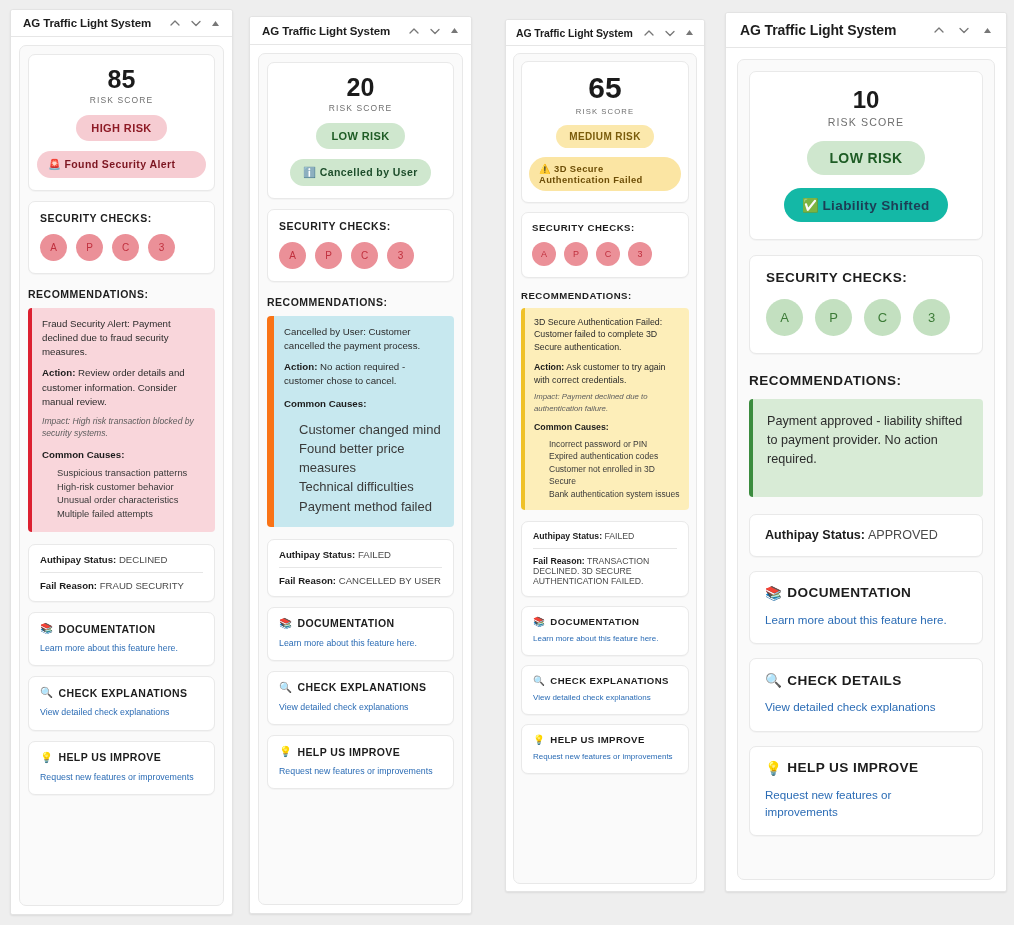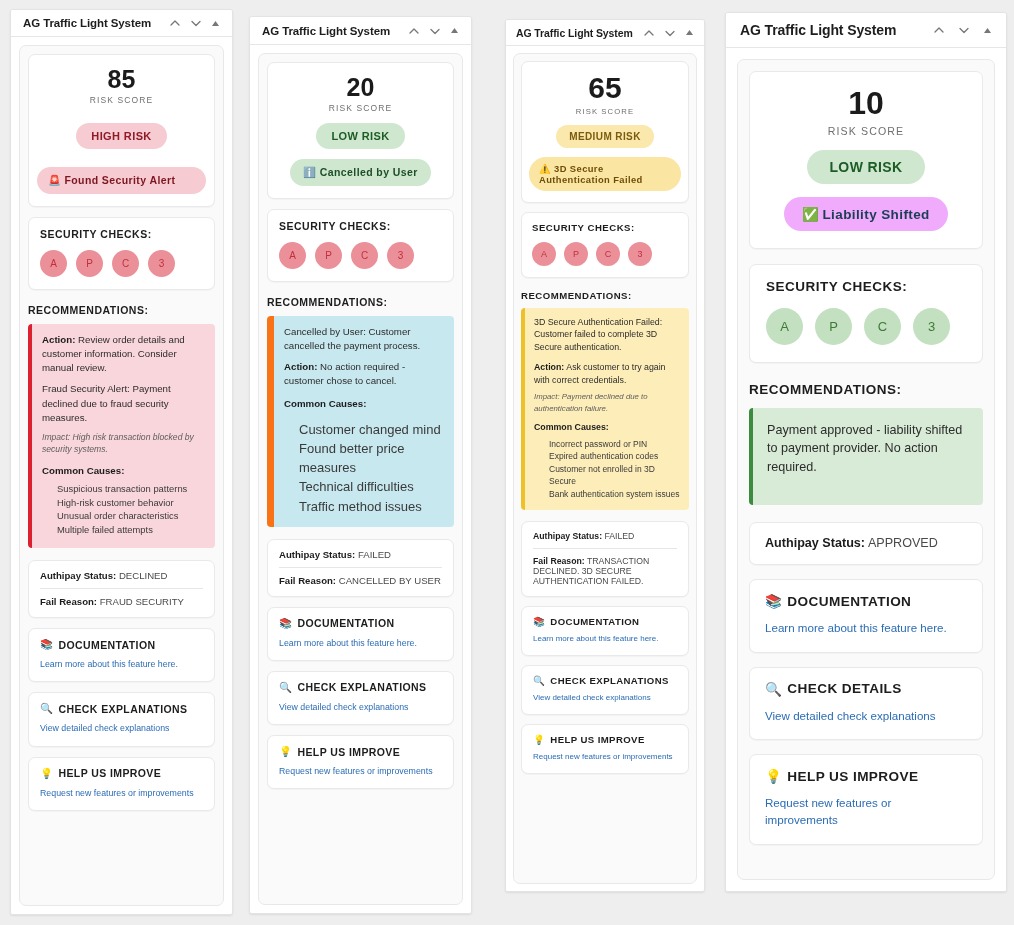--- a/index.html
+++ b/index.html
@@ -79,21 +79,21 @@
     font-weight:bold;
     letter-spacing:.4px;
     box-sizing:border-box;
   }
   .pill.risk-high{background:#f6ccd2;color:#8e1b26;}
   .pill.risk-low{background:#cfe7ce;color:#1e5c25;}
   .pill.risk-medium{background:#fbe8ac;color:#7a5c0c;}
   .pill.status-red{background:#f6ccd2;color:#7c1520;}
   .pill.status-green{background:#cfe7ce;color:#1d4d2b;}
   .pill.status-yellow{background:#fbe5a3;color:#6d4e07;}
-  .pill.status-blue{background:#f0abfc;color:#1c3d55;}
+  .pill.status-blue{background:#14b8a6;color:#1c3d55;}
   .pill .emo{margin-right:3px;}
 
   
   .sc-card{padding:11px 12px 13px;}
   .sc-title{font-weight:bold;color:#1d1d1d;letter-spacing:.5px;}
   .sc-dots{display:flex;}
   .dot{
     border-radius:50%;
     display:flex;align-items:center;justify-content:center;
     font-weight:400;
@@ -135,21 +135,21 @@
 
   
   #panel1{left:10px;top:9px;width:221px;height:904px;}
   #panel1 .panel-header{height:26px;}
   #panel1 .panel-title{font-size:11.5px;}
   #panel1 .panel-body{padding:8px;}
   #panel1 .inner-frame{padding:8px;}
   #panel1 .score-num{font-size:25px;}
   #panel1 .score-label{font-size:8.5px;margin-top:3px;}
   #panel1 .score-card{padding:11px 8px 12px;}
-  #panel1 .pill{font-size:11px;padding:7px 15px;margin-top:18px;}
+  #panel1 .pill{font-size:11px;padding:7px 15px;margin-top:10px;}
   #panel1 .pill.status-red{font-size:10.5px;text-align:left;display:block;padding:7px 11px;}
   #panel1 .sc-card{margin-top:10px;padding:10px 11px 12px;}
   #panel1 .sc-title{font-size:10.5px;}
   #panel1 .sc-dots{margin-top:10px;gap:9px;}
   #panel1 .dot{width:27px;height:27px;font-size:10px;}
   #panel1 .rec-title{font-size:10.5px;margin-top:14px;}
   #panel1 .rec-box{margin-top:8px;padding:9px 10px 11px;font-size:9.7px;line-height:1.45;}
   #panel1 .rec-impact{font-size:8.6px;line-height:1.45;margin-top:6px;}
   #panel1 .rec-causes-title{font-size:9.7px;margin-top:8px;}
   #panel1 .rec-list{font-size:9.4px;line-height:1.48;margin-top:4px;}
@@ -209,21 +209,21 @@
   #panel3 .link-txt{font-size:8px;margin-top:6px;line-height:1.5;display:block;}
 
   
   #panel4{left:725px;top:12px;width:280px;height:878px;}
   #panel4 .panel-header{height:34px;padding:0 14px;}
   #panel4 .panel-title{font-size:14px;}
   #panel4 .header-icons{gap:13px;}
   #panel4 .panel-body{padding:11px;}
   #panel4 .inner-frame{padding:11px;}
   #panel4 .score-card{padding:15px 12px 17px;}
-  #panel4 .score-num{font-size:32px;}
+  #panel4 .score-num{font-size:24px;}
   #panel4 .score-label{font-size:10.6px;margin-top:4px;}
   #panel4 .pill{font-size:14px;padding:9px 22px;margin-top:13px;}
   #panel4 .pill.status-blue{font-size:13.5px;padding:9px 18px;}
   #panel4 .sc-card{margin-top:15px;padding:14px 16px 17px;}
   #panel4 .sc-title{font-size:13.5px;}
   #panel4 .sc-dots{margin-top:14px;gap:12px;}
   #panel4 .dot{width:37px;height:37px;font-size:13px;}
   #panel4 .rec-title{font-size:13.5px;margin-top:19px;}
   #panel4 .rec-box{margin-top:11px;padding:13px 14px 28px;font-size:12.6px;line-height:1.5;}
   #panel4 .status-card{margin-top:17px;font-size:12.6px;padding:13px 15px 14px;}
@@ -263,22 +263,22 @@
             <div class="sc-title">SECURITY CHECKS:</div>
             <div class="sc-dots">
               <div class="dot red">A</div>
               <div class="dot red">P</div>
               <div class="dot red">C</div>
               <div class="dot red">3</div>
             </div>
           </div>
           <div class="rec-title">RECOMMENDATIONS:</div>
           <div class="rec-box red">
+            <p class="rec-p">Fraud Security Alert: Payment declined due to fraud security measures.</p>
             <p class="rec-p"><b>Action:</b> <span>Review order details and customer information. Consider manual review.</span></p>
-            <p class="rec-p">Fraud Security Alert: Payment declined due to fraud security measures.</p>
             <p class="rec-impact">Impact: High risk transaction blocked by security systems.</p>
             <p class="rec-causes-title">Common Causes:</p>
             <ul class="rec-list">
               <li>Suspicious transaction patterns</li>
               <li>High-risk customer behavior</li>
               <li>Unusual order characteristics</li>
               <li>Multiple failed attempts</li>
             </ul>
           </div>
           <div class="card status-card">
@@ -345,21 +345,21 @@
           </div>
           <div class="rec-title">RECOMMENDATIONS:</div>
           <div class="rec-box blue">
             <p class="rec-p">Cancelled by User: Customer cancelled the payment process.</p>
             <p class="rec-p"><b>Action:</b> <span>No action required - customer chose to cancel.</span></p>
             <p class="rec-causes-title">Common Causes:</p>
             <ul class="rec-list">
               <li>Customer changed mind</li>
               <li>Found better price measures</li>
               <li>Technical difficulties</li>
-              <li>Traffic method issues</li>
+              <li>Payment method failed</li>
             </ul>
           </div>
           <div class="card status-card">
             <div class="status-row"><b>Authipay Status:</b> <span>FAILED</span></div>
             <hr class="status-sep">
             <div class="status-row"><b>Fail Reason:</b> <span>CANCELLED BY USER</span></div>
           </div>
           <div class="card link-card">
             <div class="link-head">
               <span class="emo">📚</span>

